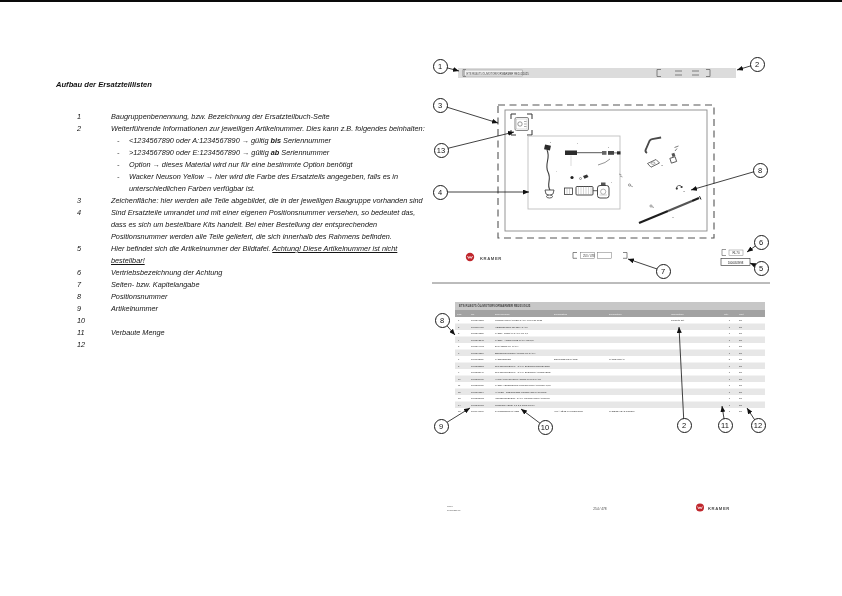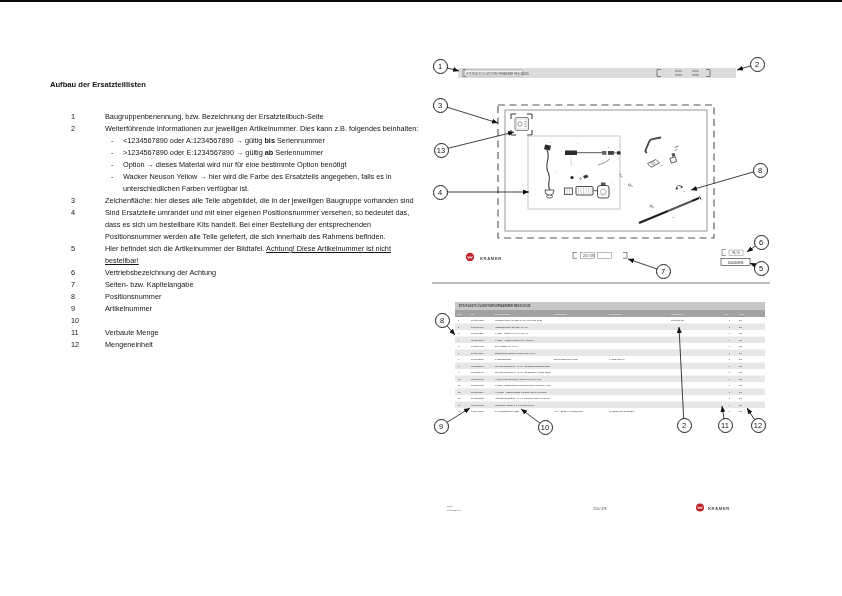--- a/index.html
+++ b/index.html
@@ -1,19 +1,19 @@
 <!DOCTYPE html>
 <html><head>
 <meta charset="utf-8">
 <style>
   html,body{margin:0;padding:0;background:#fff;}
   #canvas{position:relative;width:842px;height:596px;background:#fff;border-top:2px solid #0a0a0a;
           font-family:"Liberation Sans", sans-serif;overflow:hidden;}
   
-  #instructions{position:absolute;left:50px;top:78px;width:378px;}
+  #instructions{position:absolute;left:56px;top:78px;width:378px;font-style:italic;}
   #instructions h1{font-size:7.6px;font-weight:bold;color:#111;margin:0 0 22px 0;}
   .instr-item{display:grid;grid-template-columns:55px 1fr;font-size:7.3px;line-height:12px;color:#151515;}
   .instr-num{padding-left:21px;}
   .instr-body{width:320px;}
   .instr-body .b{font-weight:bold;}
   .instr-body .u{text-decoration:underline;}
   .bullet{display:flex;}
   .bullet .dash{width:12px;flex:0 0 12px;padding-left:6px;box-sizing:content-box;}
   .bullet .btxt{flex:1;}
   
@@ -62,21 +62,21 @@
             </div><div class="bullet">
               <span class="dash">-</span>
               <span class="btxt"><span>Option → dieses Material wird nur für eine bestimmte Option benötigt</span></span>
             </div><div class="bullet">
               <span class="dash">-</span>
               <span class="btxt"><span>Wacker Neuson Yellow → hier wird die Farbe des Ersatzteils angegeben, falls es in unterschiedlichen Farben verfügbar ist.</span></span>
             </div></div>
         </div>
         <div class="instr-item">
           <div class="instr-num">3</div>
-          <div class="instr-body"><span>Zeichenfläche: hier dieses alle Teile abgebildet, die in der jeweiligen Baugruppe vorhanden sind</span></div>
+          <div class="instr-body"><span>Zeichenfläche: hier werden alle Teile abgebildet, die in der jeweiligen Baugruppe vorhanden sind</span></div>
         </div>
         <div class="instr-item">
           <div class="instr-num">4</div>
           <div class="instr-body"><span>Sind Ersatzteile umrandet und mit einer eigenen Positionsnummer versehen, so bedeutet das, dass es sich um bestellbare Kits handelt. Bei einer Bestellung der entsprechenden Positionsnummer werden alle Teile geliefert, die sich innerhalb des Rahmens befinden.</span></div>
         </div>
         <div class="instr-item">
           <div class="instr-num">5</div>
           <div class="instr-body"><span>Hier befindet sich die Artikelnummer der Bildtafel. </span><span class="u">Achtung! Diese Artikelnummer ist nicht bestellbar!</span></div>
         </div>
         <div class="instr-item">
@@ -97,21 +97,20 @@
         </div>
         <div class="instr-item">
           <div class="instr-num">10</div>
         </div>
         <div class="instr-item">
           <div class="instr-num">11</div>
           <div class="instr-body"><span>Verbaute Menge</span></div>
         </div>
         <div class="instr-item">
           <div class="instr-num">12</div>
-          <div class="instr-body"><span>Mengeneinheit</span></div>
         </div>
       </div>
   </section>
 
   <div id="figures">
 
     <svg id="fig1-svg" width="400" height="245" viewBox="0 0 400 245">
       <defs>
         <marker id="ah1" markerWidth="6" markerHeight="5" refX="6" refY="2.5" orient="auto" markerUnits="userSpaceOnUse">
           <path d="M0,0 L6,2.5 L0,5 z" fill="#111"></path>

